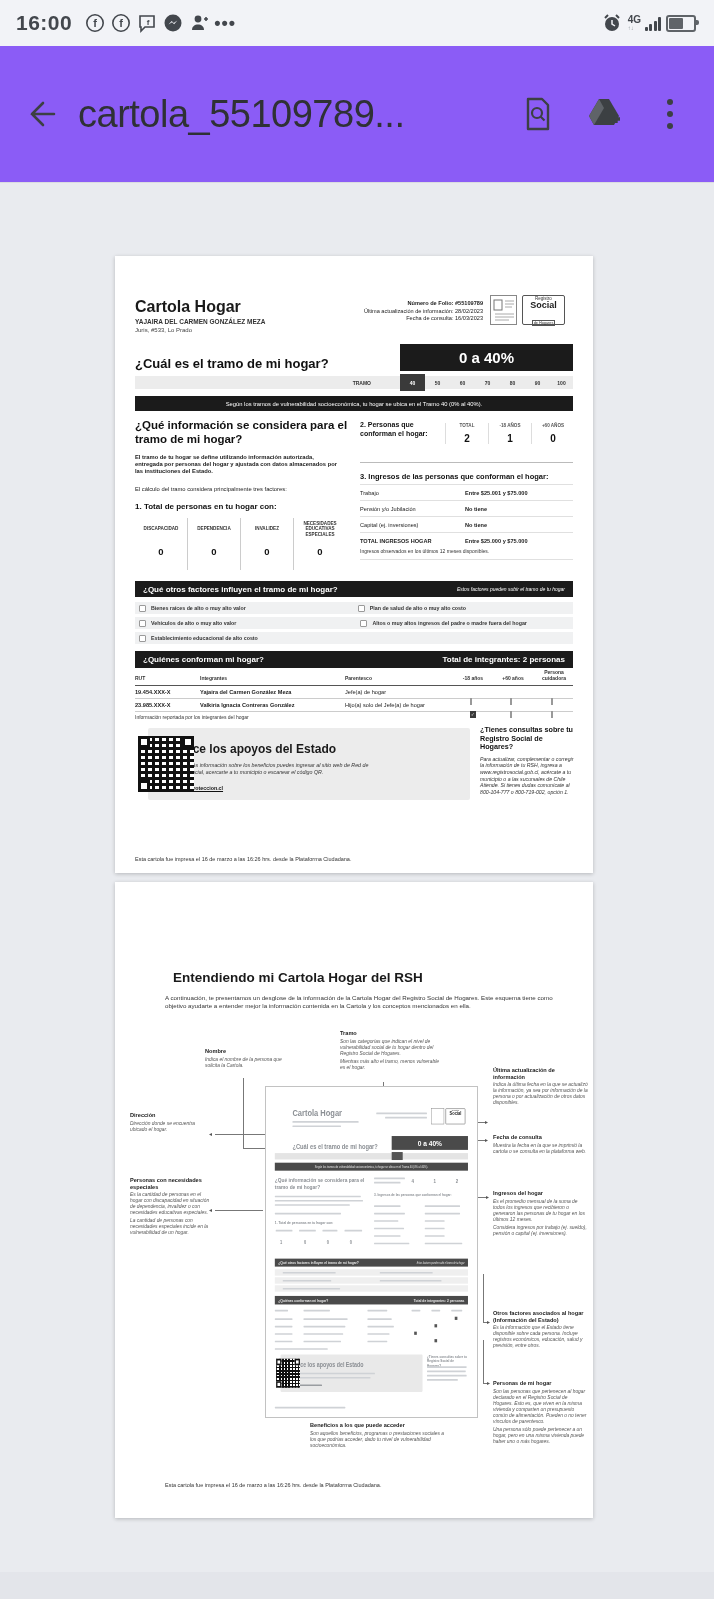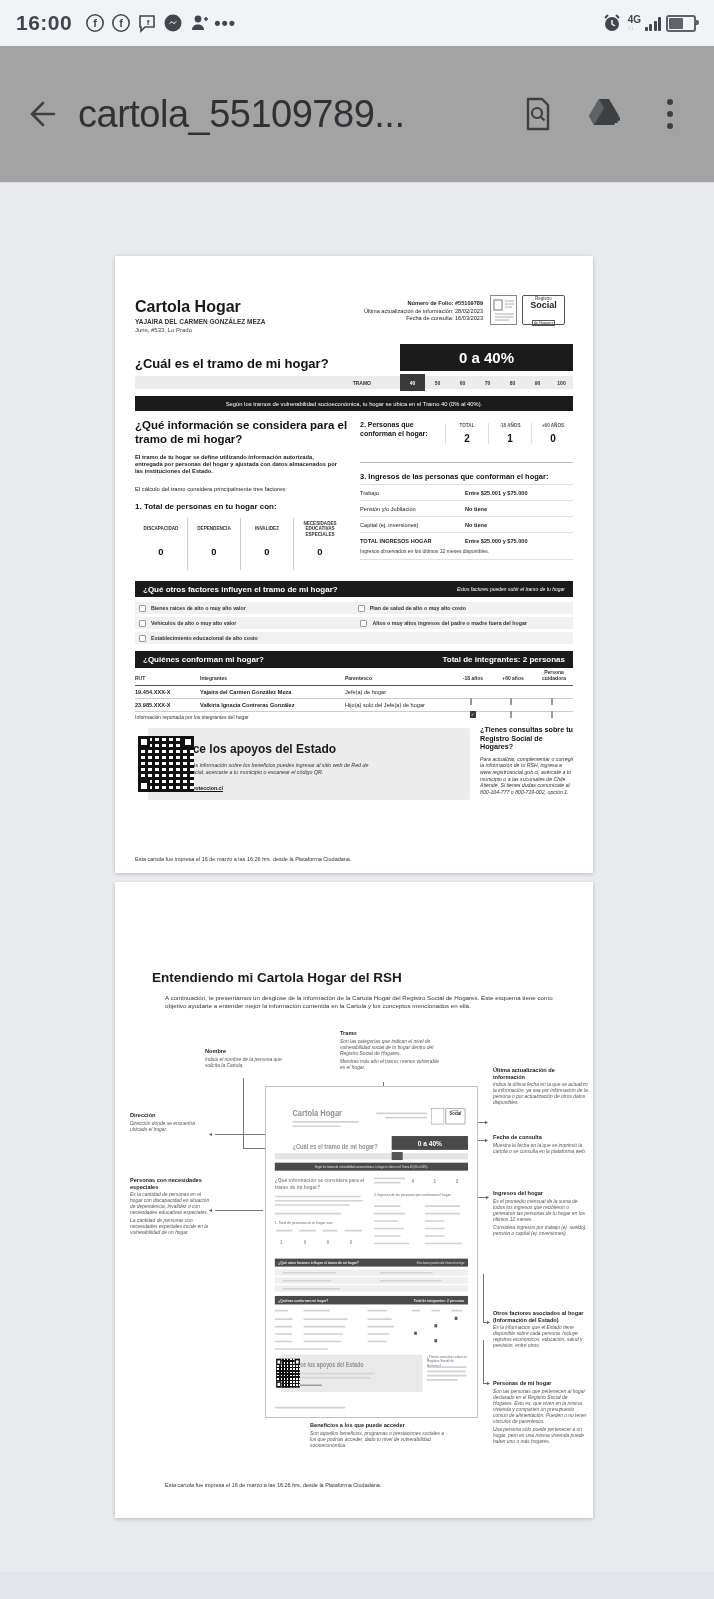--- a/index.html
+++ b/index.html
@@ -14,21 +14,21 @@
   .dots3{font-size:18px;font-weight:bold;color:#43474d;letter-spacing:1px;margin:0 2px;}
   .netwrap{display:flex;align-items:flex-start;margin:0 3px;}
   .net4g{font-size:10px;font-weight:bold;line-height:10px;color:#43474d;}
   .netarr{font-size:6px;color:#9aa0a6;line-height:6px;}
   .sigbars{display:flex;align-items:flex-end;height:16px;margin-left:2px;}
   .sigbars i{display:block;width:3px;background:#43474d;margin-left:1.5px;border-radius:1px;}
   .batt{width:26px;height:13px;border:2px solid #5f6368;border-radius:3px;position:relative;margin:0 2px;}
   .batt .fill{position:absolute;left:1px;top:1px;bottom:1px;width:55%;background:#5f6368;border-radius:1px;}
   .batt .nub{position:absolute;right:-5px;top:3px;width:3px;height:5px;background:#5f6368;border-radius:0 2px 2px 0;}
   
-  #appbar{position:absolute;left:0;top:46px;width:714px;height:136px;background:#a3a3a3;display:flex;align-items:center;box-sizing:border-box;padding:0 18px;}
+  #appbar{position:absolute;left:0;top:46px;width:714px;height:136px;background:#8b5cf6;display:flex;align-items:center;box-sizing:border-box;padding:0 18px;}
   #appbar .back{width:44px;height:44px;display:flex;align-items:center;justify-content:center;margin-right:16px;}
   #appbar .title{font-size:38px;color:#2f3135;font-weight:400;white-space:nowrap;overflow:hidden;max-width:400px;letter-spacing:-.5px;}
   #appbar .spacer{flex:1;}
   .abtn{width:52px;height:52px;display:flex;align-items:center;justify-content:center;margin-left:14px;}
   
   #content{position:absolute;left:0;top:182px;width:714px;height:1417px;background:#e9ebef;border-top:1px solid #dadce0;}
   .page{position:absolute;left:115px;width:478px;background:#fff;box-shadow:0 1px 4px rgba(0,0,0,.22);}
   #page1{top:73px;height:617px;}
   #page2{top:699px;height:636px;}
   .p{position:absolute;box-sizing:border-box;}
@@ -351,21 +351,21 @@
       </div>
     </div>
     <div class="p" style="left:365px;top:470px;width:95px;">
       <div class="t-cons-h">¿Tienes consultas sobre tu Registro Social de Hogares?</div>
       <div class="t-cons" style="margin-top:4px;">Para actualizar, complementar o corregir la información de tu RSH, ingresa a www.registrosocial.gob.cl, acércate a tu municipio o a las sucursales de Chile Atiende. Si tienes dudas comunícate al 800-104-777 o 800-719-002, opción 1.</div>
     </div>
     <div class="p t-foot" style="left:20px;top:600px;">Esta cartola fue impresa el 16 de marzo a las 16:26 hrs. desde la Plataforma Ciudadana.</div>
   </div>
 
   <div class="page" id="page2">
-    <div class="p t-p2title" style="left:37px;top:88px;">Entendiendo mi Cartola Hogar del RSH</div>
+    <div class="p t-p2title" style="left:58px;top:88px;">Entendiendo mi Cartola Hogar del RSH</div>
     <div class="p t-p2intro" style="left:50px;top:112px;width:392px;">A continuación, te presentamos un desglose de la información de la Cartola Hogar del Registro Social de Hogares.  Este esquema tiene como objetivo ayudarte a entender mejor la información contenida en la Cartola y los conceptos mencionados en ella.</div>
 
     <div class="p" style="left:225px;top:148px;width:102px;">
       <div class="lab-t">Tramo</div>
       <div class="lab-x">Son las categorías que indican el nivel de vulnerabilidad social de tu hogar dentro del Registro Social de Hogares.</div>
       <div class="lab-x">Mientras más alto el tramo, menos vulnerable es el hogar.</div>
     </div>
     <div class="p" style="left:90px;top:166px;width:78px;">
       <div class="lab-t">Nombre</div>
       <div class="lab-x">Indica el nombre de la persona que solicita la Cartola.</div>

